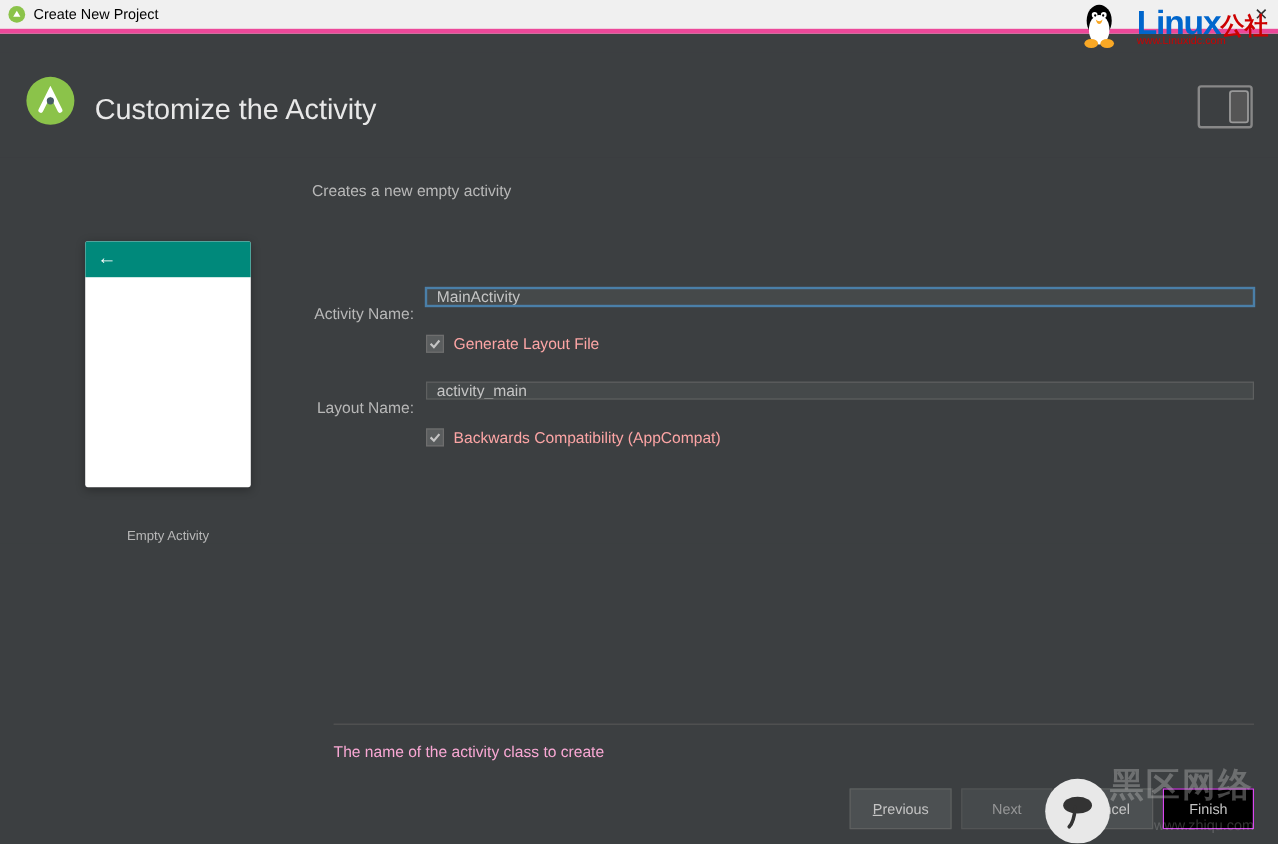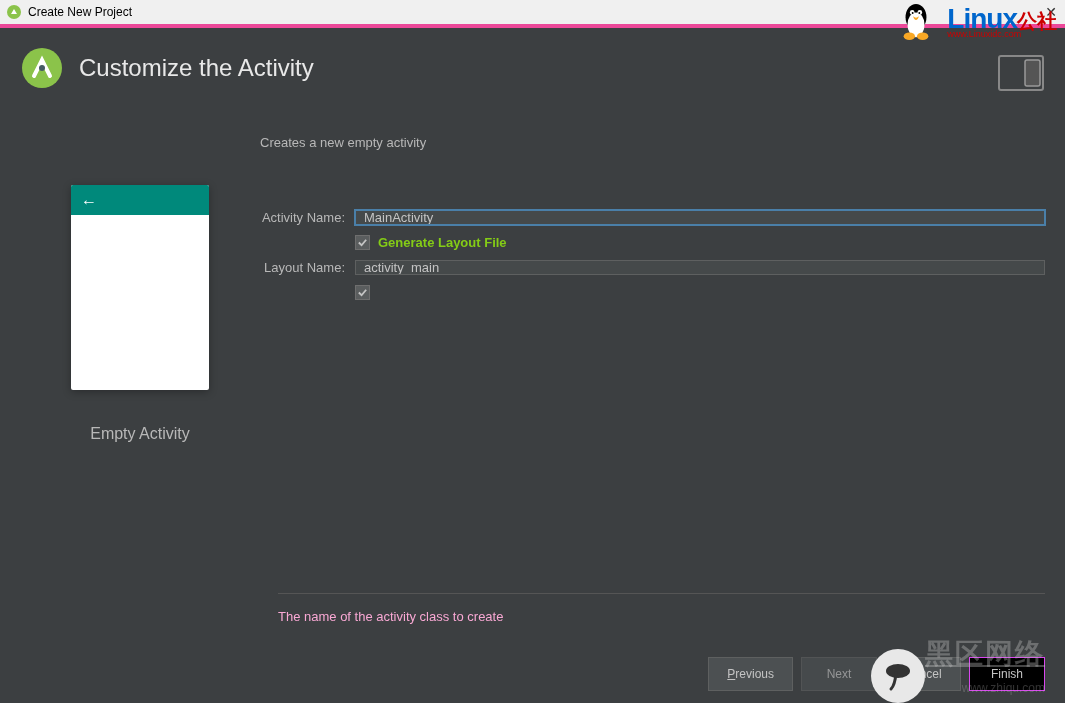--- a/index.html
+++ b/index.html
@@ -62,22 +62,23 @@
     }
     .linux-sub {
       font-size: 9px;
       color: #cc0000;
       margin-top: -6px;
     }
     .header {
       background: #3c3f41;
       padding: 18px 20px 25px 20px;
       display: flex;
-      align-items: center;
+      align-items: flex-end;
       position: relative;
+      margin-top: 16px;
     }
     .android-icon {
       width: 44px;
       height: 44px;
       margin-right: 15px;
     }
     .header-title {
       color: #e8e8e8;
       font-size: 24px;
       font-weight: 400;
@@ -115,21 +116,21 @@
       align-items: center;
       padding-left: 10px;
     }
     .back-arrow {
       color: #fff;
       font-size: 16px;
     }
     .preview-label {
       margin-top: 35px;
       color: #b8b8b8;
-      font-size: 16px;
+      font-size: 11px;
     }
     .form-panel {
       flex: 1;
       padding: 20px 20px 0 0;
     }
     .description {
       color: #b8b8b8;
       font-size: 13px;
       margin-bottom: 60px;
     }
@@ -137,20 +138,21 @@
       display: flex;
       align-items: center;
       margin-bottom: 10px;
     }
     .form-label {
       width: 95px;
       text-align: right;
       color: #b8b8b8;
       font-size: 13px;
       padding-right: 10px;
+      margin-top: 28px;
     }
     .form-input {
       flex: 1;
       height: 15px;
       background: #45494a;
       border: 1px solid #5e6060;
       color: #c4c4c4;
       font-size: 13px;
       padding: 0 8px;
       outline: none;
@@ -173,23 +175,22 @@
       display: flex;
       align-items: center;
       justify-content: center;
       cursor: pointer;
     }
     .checkbox svg {
       width: 11px;
       height: 11px;
     }
     .checkbox-label {
-      color: #84cc16;
-      font-size: 13px;
-      font-weight: bold;
+      color: #fca5a5;
+      font-size: 13px;
     }
     .divider {
       height: 1px;
       background: #555;
       margin: 150px 20px 15px 278px;
     }
     .help-text {
       color: #f9a8d4;
       font-size: 13px;
       margin-left: 278px;
@@ -236,21 +237,20 @@
     }
     .watermark {
       position: absolute;
       right: 20px;
       bottom: 30px;
       color: rgba(200,200,200,0.35);
       font-size: 28px;
       font-weight: bold;
       z-index: 40;
       letter-spacing: 2px;
-      text-decoration: underline;
     }
     .watermark-sub {
       position: absolute;
       right: 20px;
       bottom: 8px;
       color: rgba(200,200,200,0.25);
       font-size: 12px;
       z-index: 40;
     }
   </style>
@@ -330,20 +330,21 @@
       <div class="form-label">Layout Name:</div>
       <input type="text" class="form-input" value="activity_main" style="">
     </div>
 
     <div class="checkbox-row">
       <div class="checkbox">
         <svg viewBox="0 0 12 12">
             <path d="M2 6 L5 9 L10 3" stroke="#c4c4c4" stroke-width="2" fill="none"></path>
           </svg>
       </div>
+      <span class="checkbox-label">Backwards Compatibility (AppCompat)</span>
     </div>
   </div>
 </div>
 
 <div class="divider"></div>
 <div class="help-text">The name of the activity class to create</div>
 
 <div class="button-bar">
   <button class="btn">
       <span><u>P</u><span>revious</span></span>

